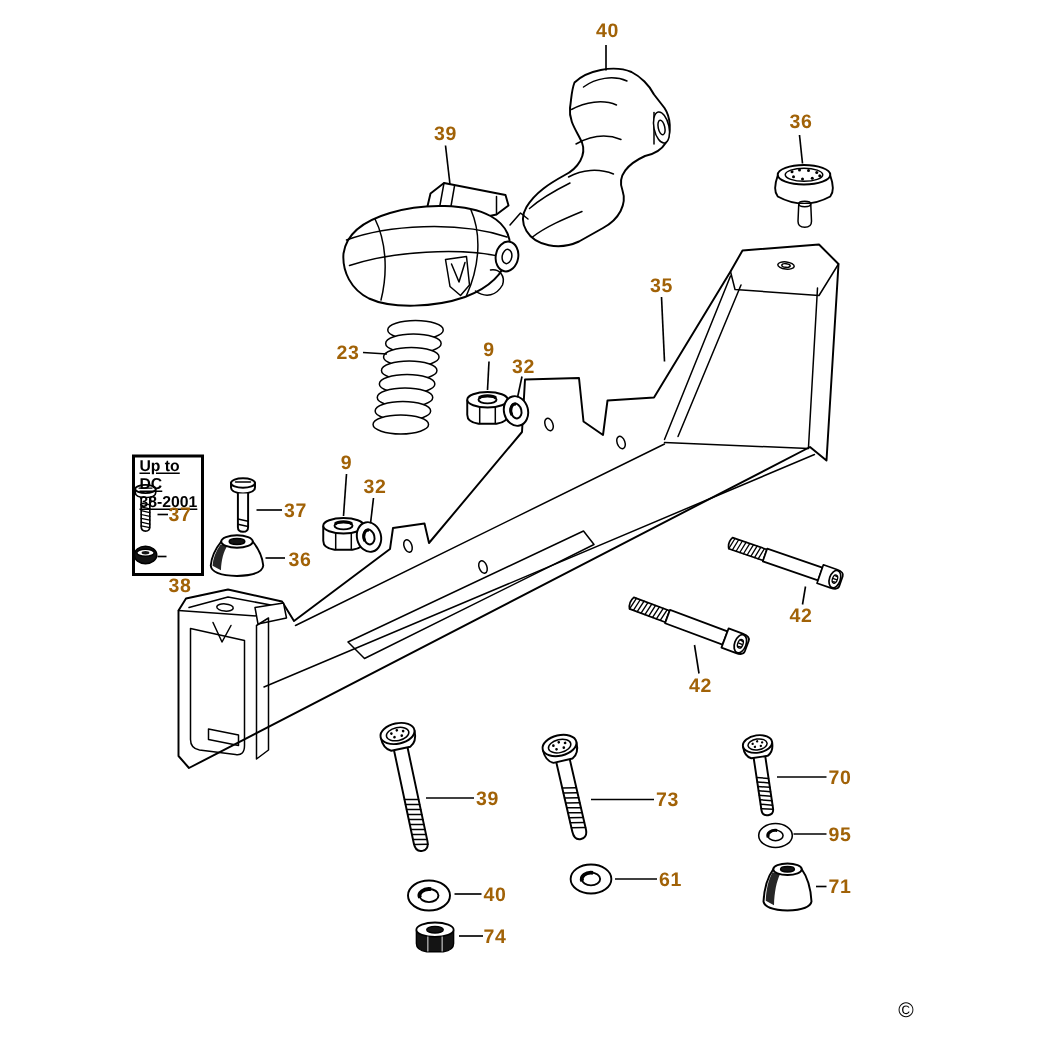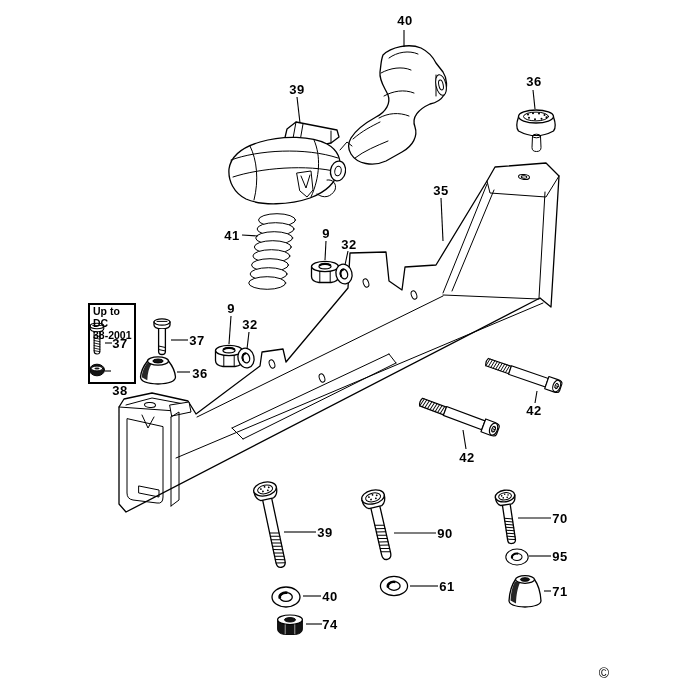--- a/index.html
+++ b/index.html
@@ -6,23 +6,23 @@
   .stage{position:relative;width:700px;height:700px;background:#fff;overflow:hidden;
          font-family:"Liberation Sans",sans-serif;}
   .stage svg{position:absolute;left:0;top:0;}
   svg *{vector-effect:none;}
   .ln{stroke:#000;fill:none;stroke-width:1.3;stroke-linejoin:round;stroke-linecap:round;}
   .lnf{stroke:#000;fill:#fff;stroke-width:1.3;stroke-linejoin:round;stroke-linecap:round;}
   .thin{stroke-width:1;}
   .ld{stroke:#000;stroke-width:1.1;fill:none;}
   .dk{fill:#141414;stroke:#000;stroke-width:1;}
   .lbl{position:absolute;transform:translate(-50%,-50%);font-weight:bold;font-size:13px;
-       color:#000000;white-space:nowrap;letter-spacing:.4px;}
+       color:#a16207;white-space:nowrap;letter-spacing:.4px;}
   .notebox{position:absolute;left:88px;top:303px;width:48px;height:81px;border:2px solid #000;
-           box-sizing:border-box;}
+           box-sizing:border-box;text-decoration:underline;}
   .notebox .nline{font-size:10.5px;font-weight:bold;line-height:1.12;padding-left:3px;color:#000;}
   .copyright{position:absolute;transform:translate(-50%,-50%);font-size:14px;color:#000;}
 </style>
 </head>
 <body>
 
 <div class="stage">
 
 <svg width="700" height="700" viewBox="0 0 700 700">
   <defs>
@@ -285,33 +285,33 @@
 
   <div class="notebox">
     <div class="nline" style="margin-top:1px">Up to DC</div>
     <div class="nline">38-2001</div>
   </div>
 
   <div class="lbl" style="left:405px;top:20px">40</div>
   <div class="lbl" style="left:297px;top:89px">39</div>
   <div class="lbl" style="left:534px;top:81px">36</div>
   <div class="lbl" style="left:441px;top:190px">35</div>
-  <div class="lbl" style="left:232px;top:235px">41</div>
+  <div class="lbl" style="left:232px;top:235px">23</div>
   <div class="lbl" style="left:326px;top:233px">9</div>
   <div class="lbl" style="left:349px;top:244px">32</div>
   <div class="lbl" style="left:231px;top:308px">9</div>
   <div class="lbl" style="left:250px;top:324px">32</div>
   <div class="lbl" style="left:120px;top:343px">37</div>
   <div class="lbl" style="left:120px;top:390px">38</div>
   <div class="lbl" style="left:197px;top:340px">37</div>
   <div class="lbl" style="left:200px;top:373px">36</div>
   <div class="lbl" style="left:534px;top:410px">42</div>
   <div class="lbl" style="left:467px;top:457px">42</div>
   <div class="lbl" style="left:325px;top:532px">39</div>
-  <div class="lbl" style="left:445px;top:533px">90</div>
+  <div class="lbl" style="left:445px;top:533px">73</div>
   <div class="lbl" style="left:560px;top:518px">70</div>
   <div class="lbl" style="left:560px;top:556px">95</div>
   <div class="lbl" style="left:447px;top:586px">61</div>
   <div class="lbl" style="left:330px;top:596px">40</div>
   <div class="lbl" style="left:560px;top:591px">71</div>
   <div class="lbl" style="left:330px;top:624px">74</div>
 
   <div class="copyright" style="left:604px;top:673px">©</div>
 </div>
 

